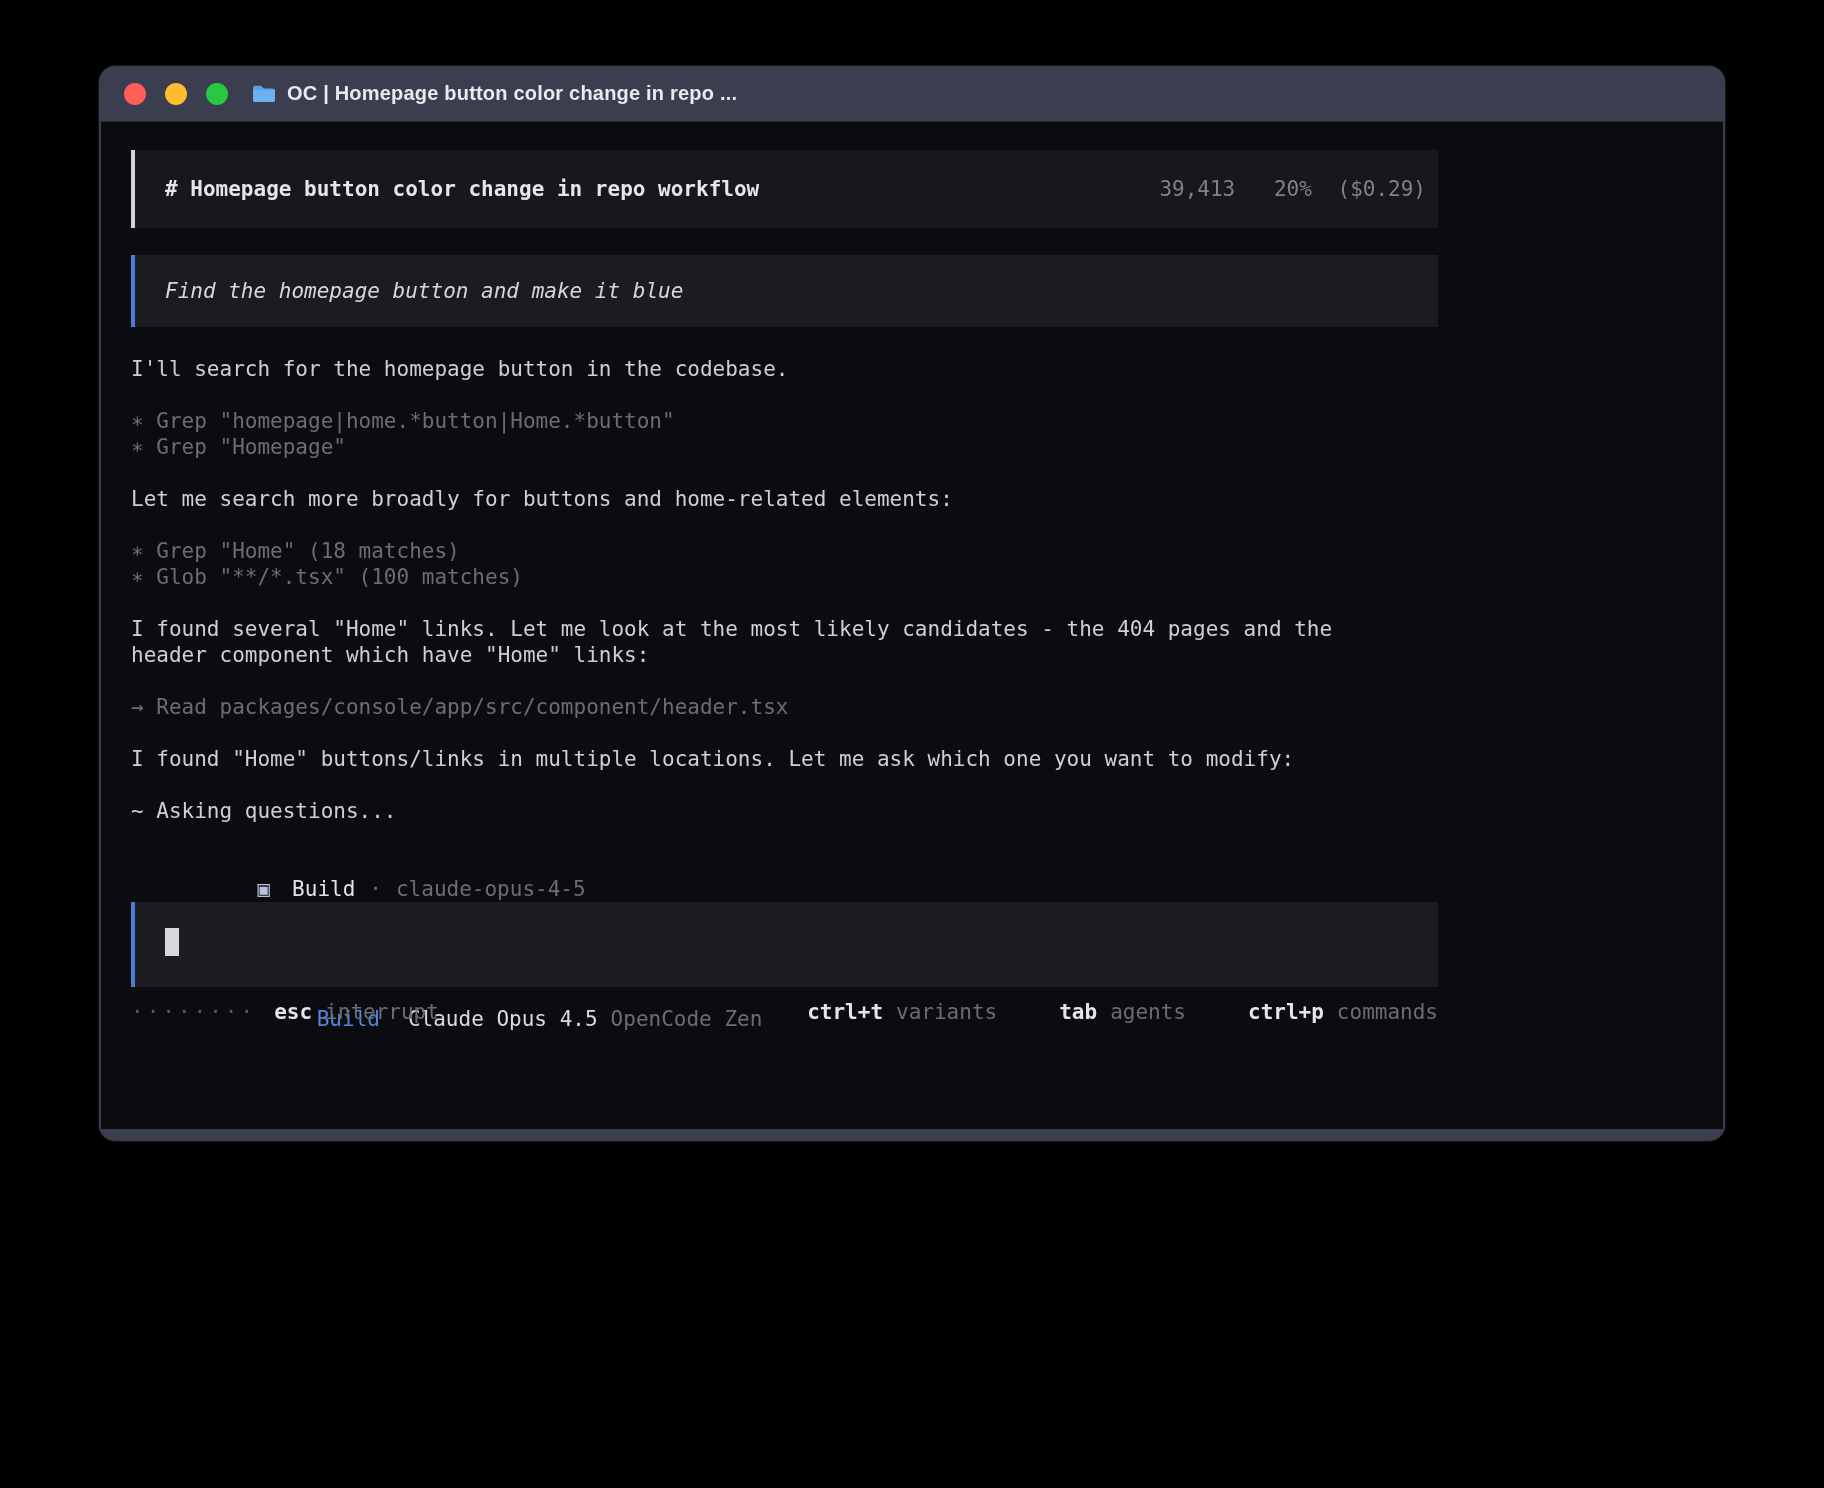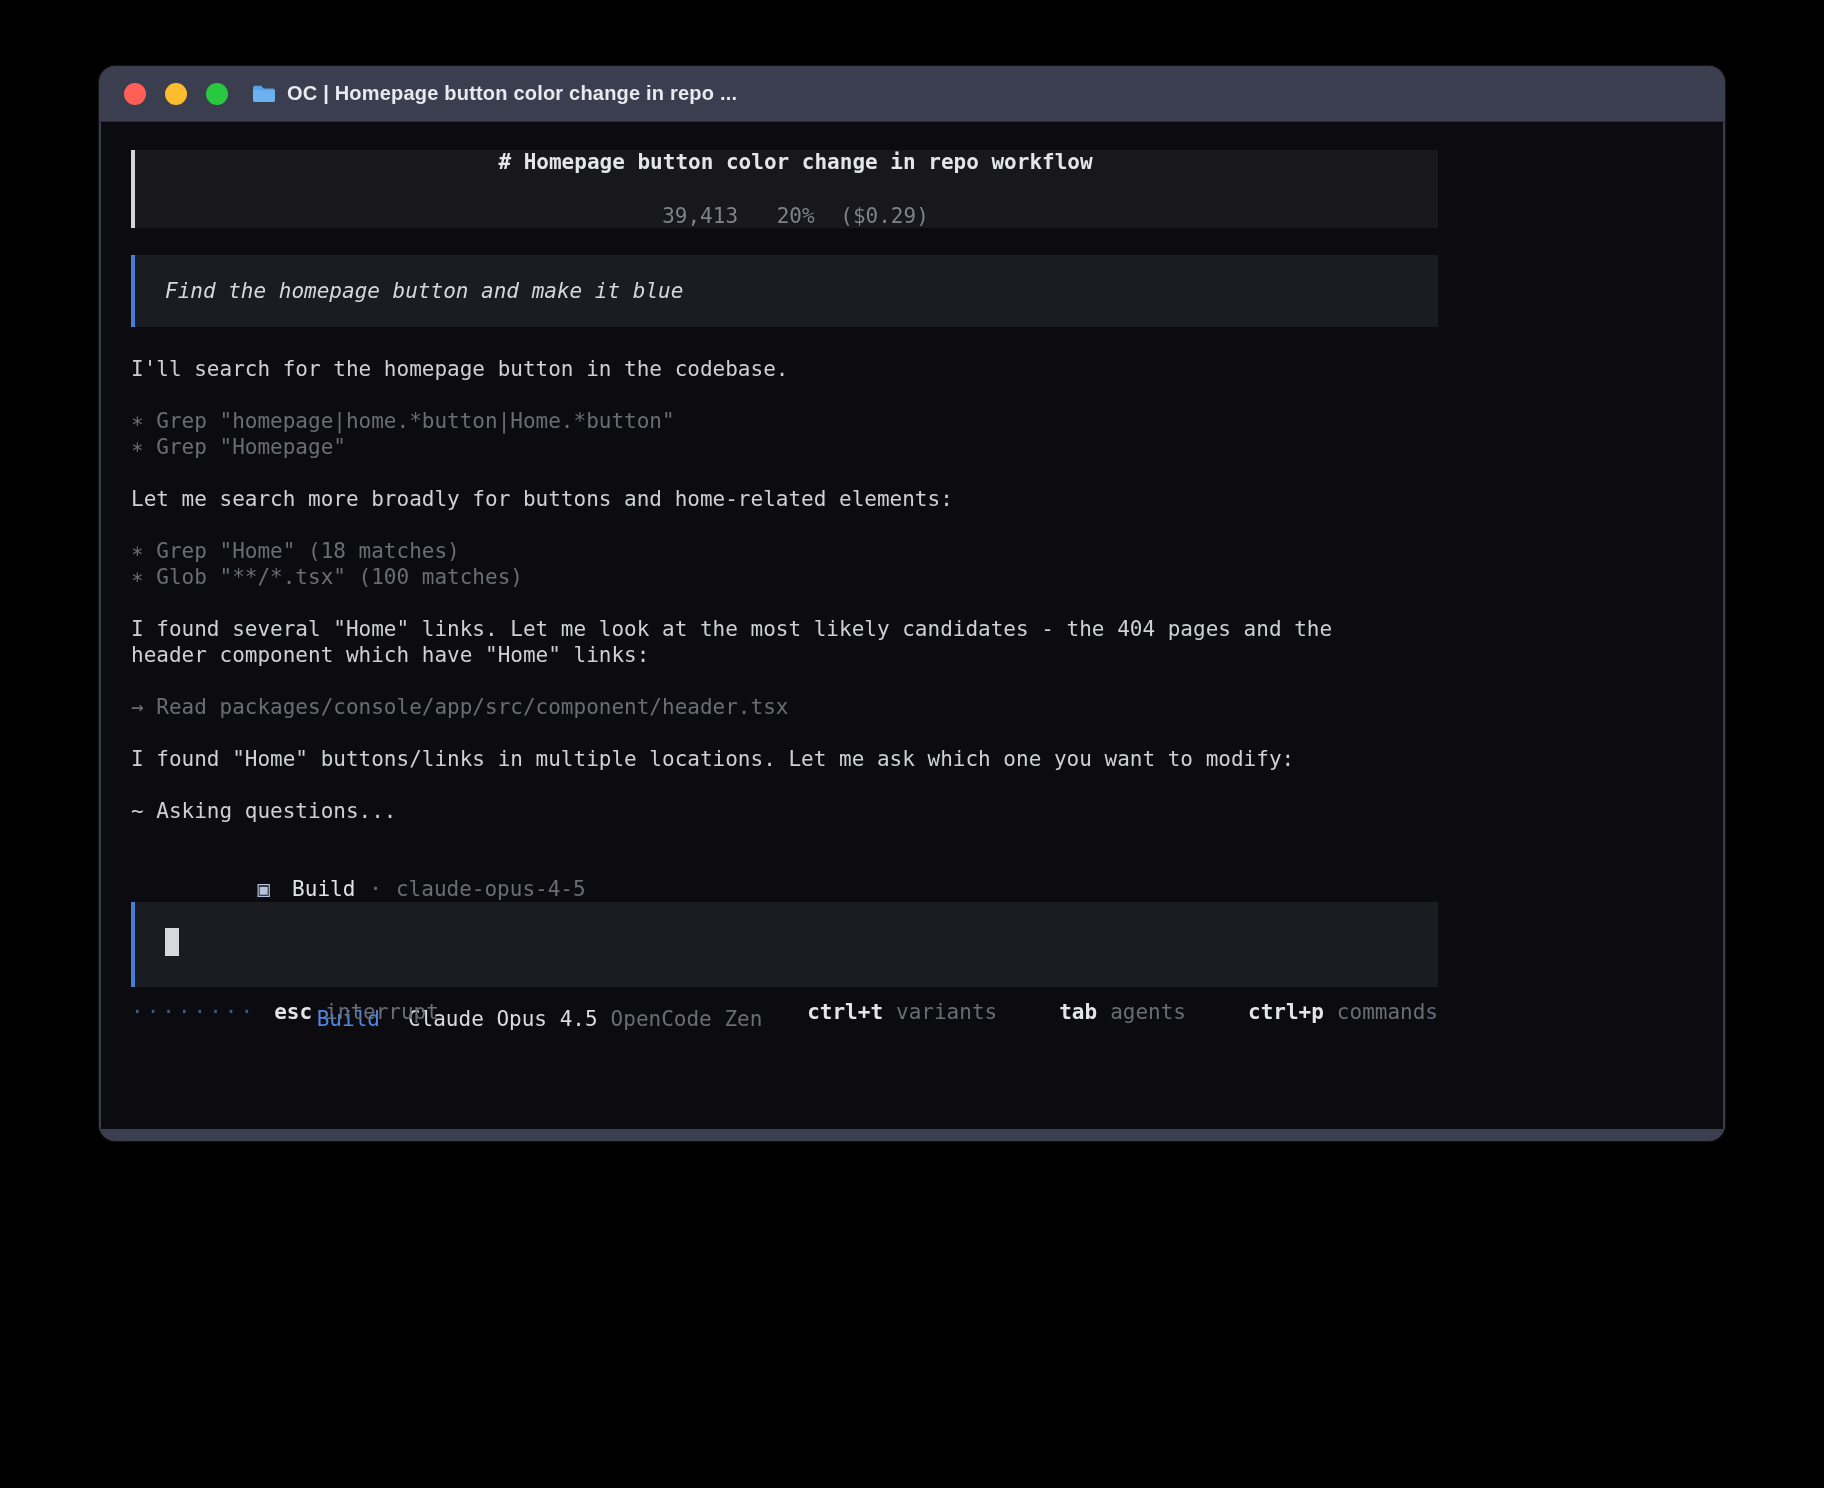--- a/index.html
+++ b/index.html
@@ -17,21 +17,21 @@
   .light { width:22px; height:22px; border-radius:50%; }
   .light-close { background:#ff5f57; }
   .light-min { background:#febc2e; }
   .light-zoom { background:#28c840; }
   .title-group { display:flex; align-items:center; margin-left:24px; gap:11px; }
   .window-title { font-family:"Liberation Sans", sans-serif; font-weight:700; font-size:20px; color:#e9eaef; letter-spacing:0.2px; white-space:nowrap; }
 
   .term { position:absolute; left:2px; right:2px; top:56px; bottom:12px; background:#0c0c10; padding:28px 30px 0 30px; overflow:hidden; }
   .col { width:1307px; }
 
-  .session-header { height:78px; background:#17171c; border-left:4px solid #d4d5da; display:flex; align-items:center; padding:0 12px 0 30px;flex-direction:column; }
+  .session-header { height:78px; background:#17171c; border-left:4px solid #d4d5da; display:flex; align-items:center; padding:0 12px 0 30px; }
   .sh-title { font-weight:700; font-size:21px; color:#e5e6ea; flex:1; white-space:pre; }
   .sh-stats { font-size:21px; color:#7f828b; white-space:nowrap; }
   .sh-stats .pct { margin-left:26px; }
   .sh-stats .cost { margin-left:13px; }
 
   .user-block { margin-top:27px; height:72px; background:#1b1c21; border-left:4px solid #4a7dd6; display:flex; align-items:center; padding-left:30px; font-size:21px; color:#d6d7dc; white-space:pre;font-style:italic; }
 
   .transcript { margin-top:29px; font-size:21px; }
   .para { margin-bottom:26px; color:#ced0d5; }
   .para.dim { color:#6a6d76; }

